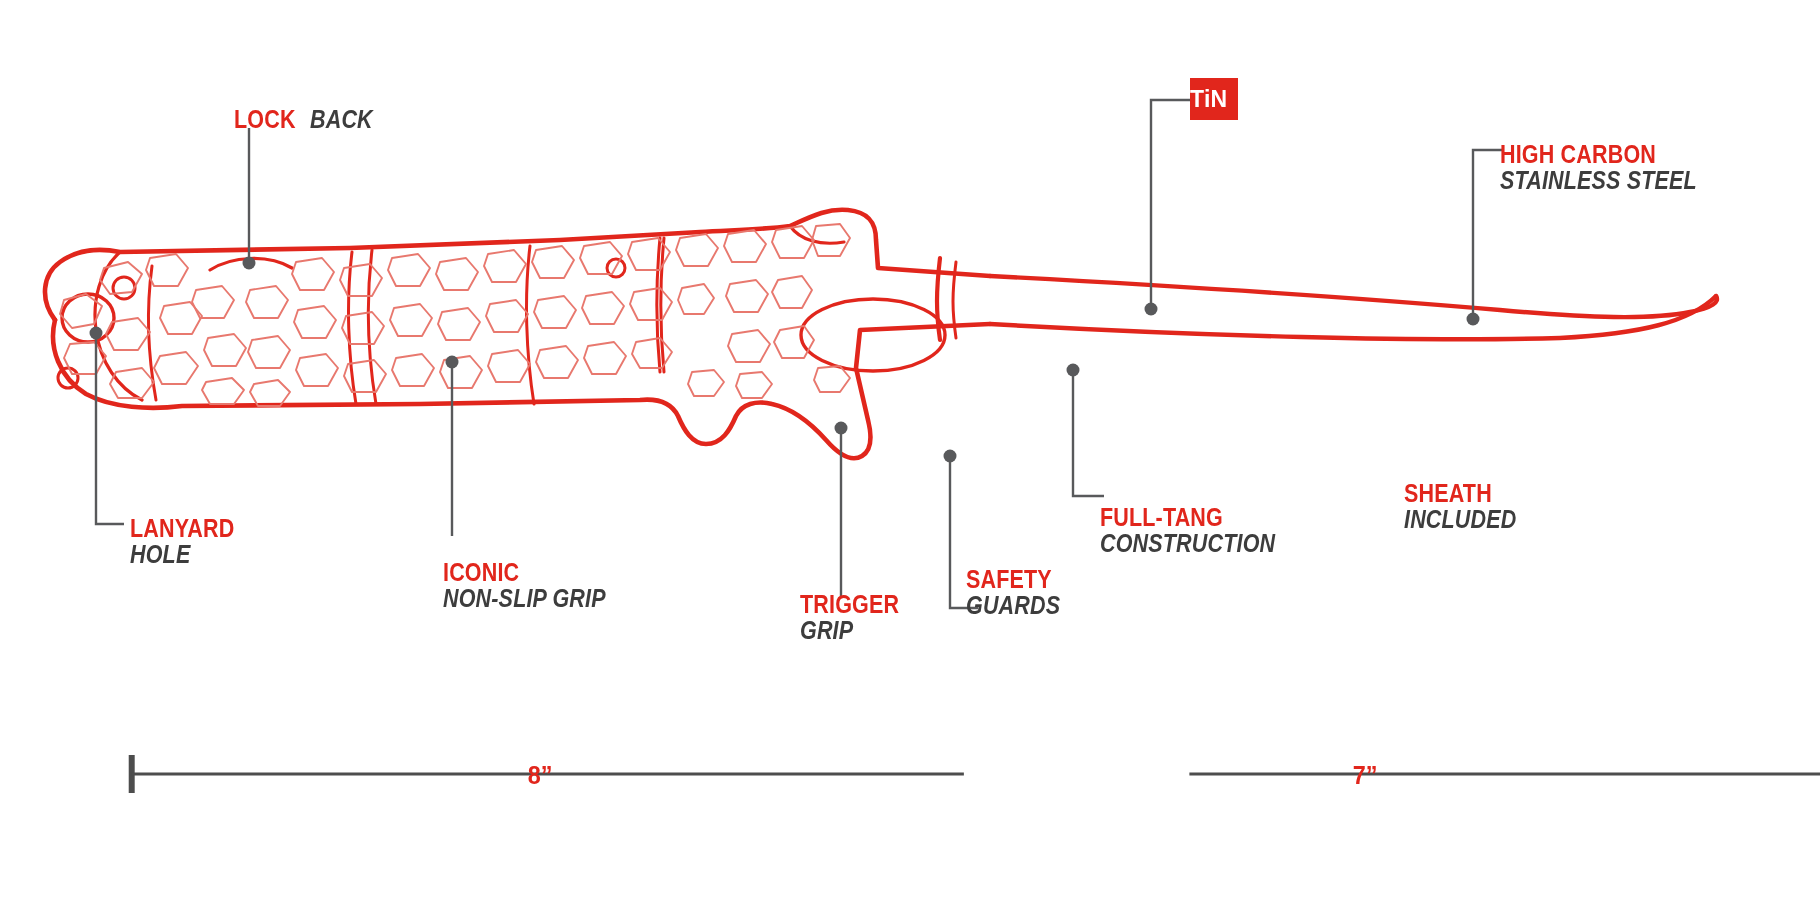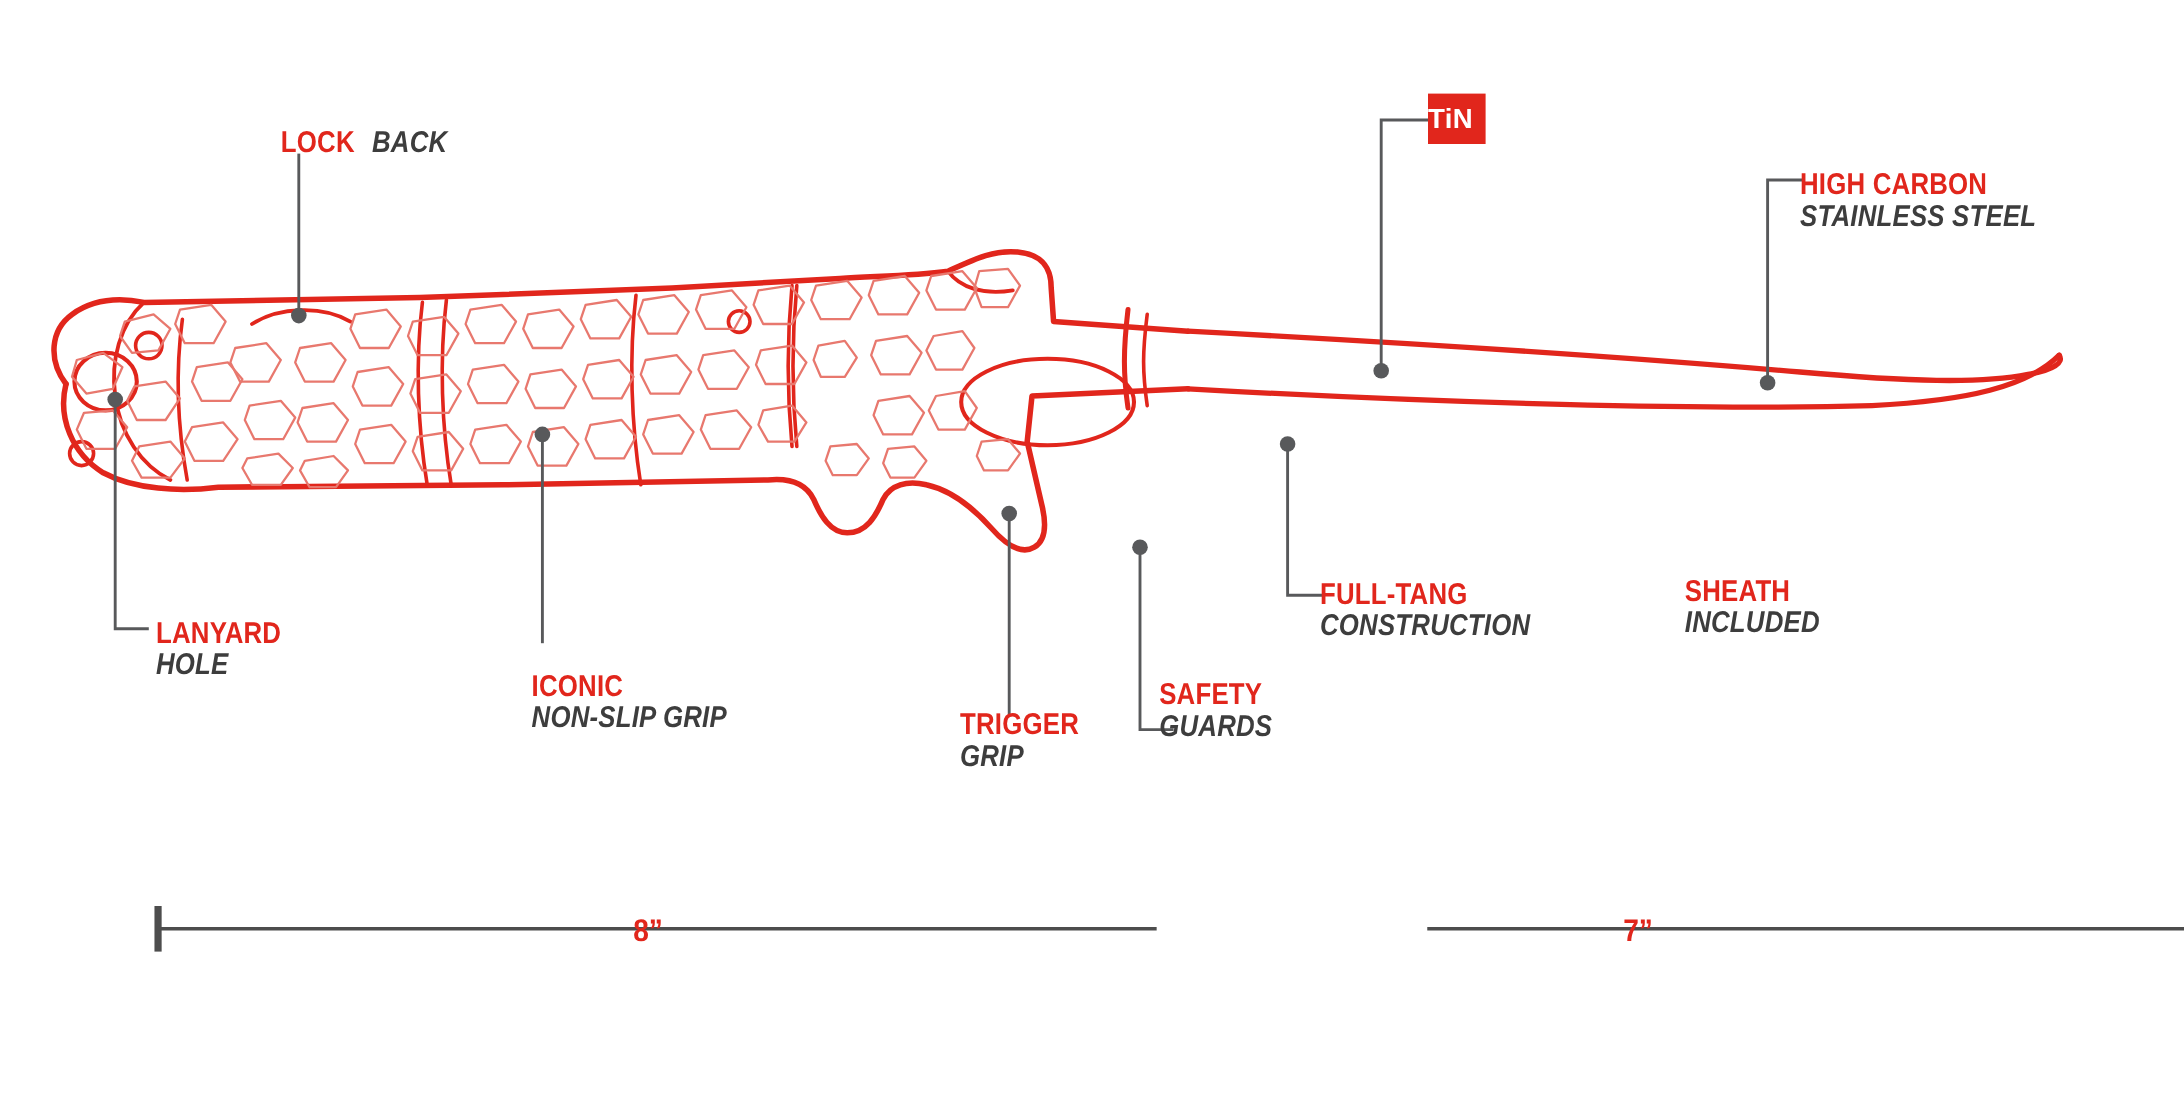--- a/index.html
+++ b/index.html
@@ -275,21 +275,21 @@
   <div class="callout" style="left:800px; top:591px;">
     <span class="l1">TRIGGER</span>
     <span class="l2">GRIP</span>
   </div>
 
   <div class="callout" style="left:966px; top:566px;">
     <span class="l1">SAFETY</span>
     <span class="l2">GUARDS</span>
   </div>
 
-  <div class="callout" style="left:1100px; top:482px;">
+  <div class="callout" style="left:1100px; top:504px;">
     <span class="l1">FULL-TANG</span>
     <span class="l2">CONSTRUCTION</span>
   </div>
 
   <div class="badge-tin" style="left:1190px; top:78px; width:48px; height:42px;">
     <span>TiN</span>
   </div>
 
 
   <div class="callout" style="left:1404px; top:480px;">

